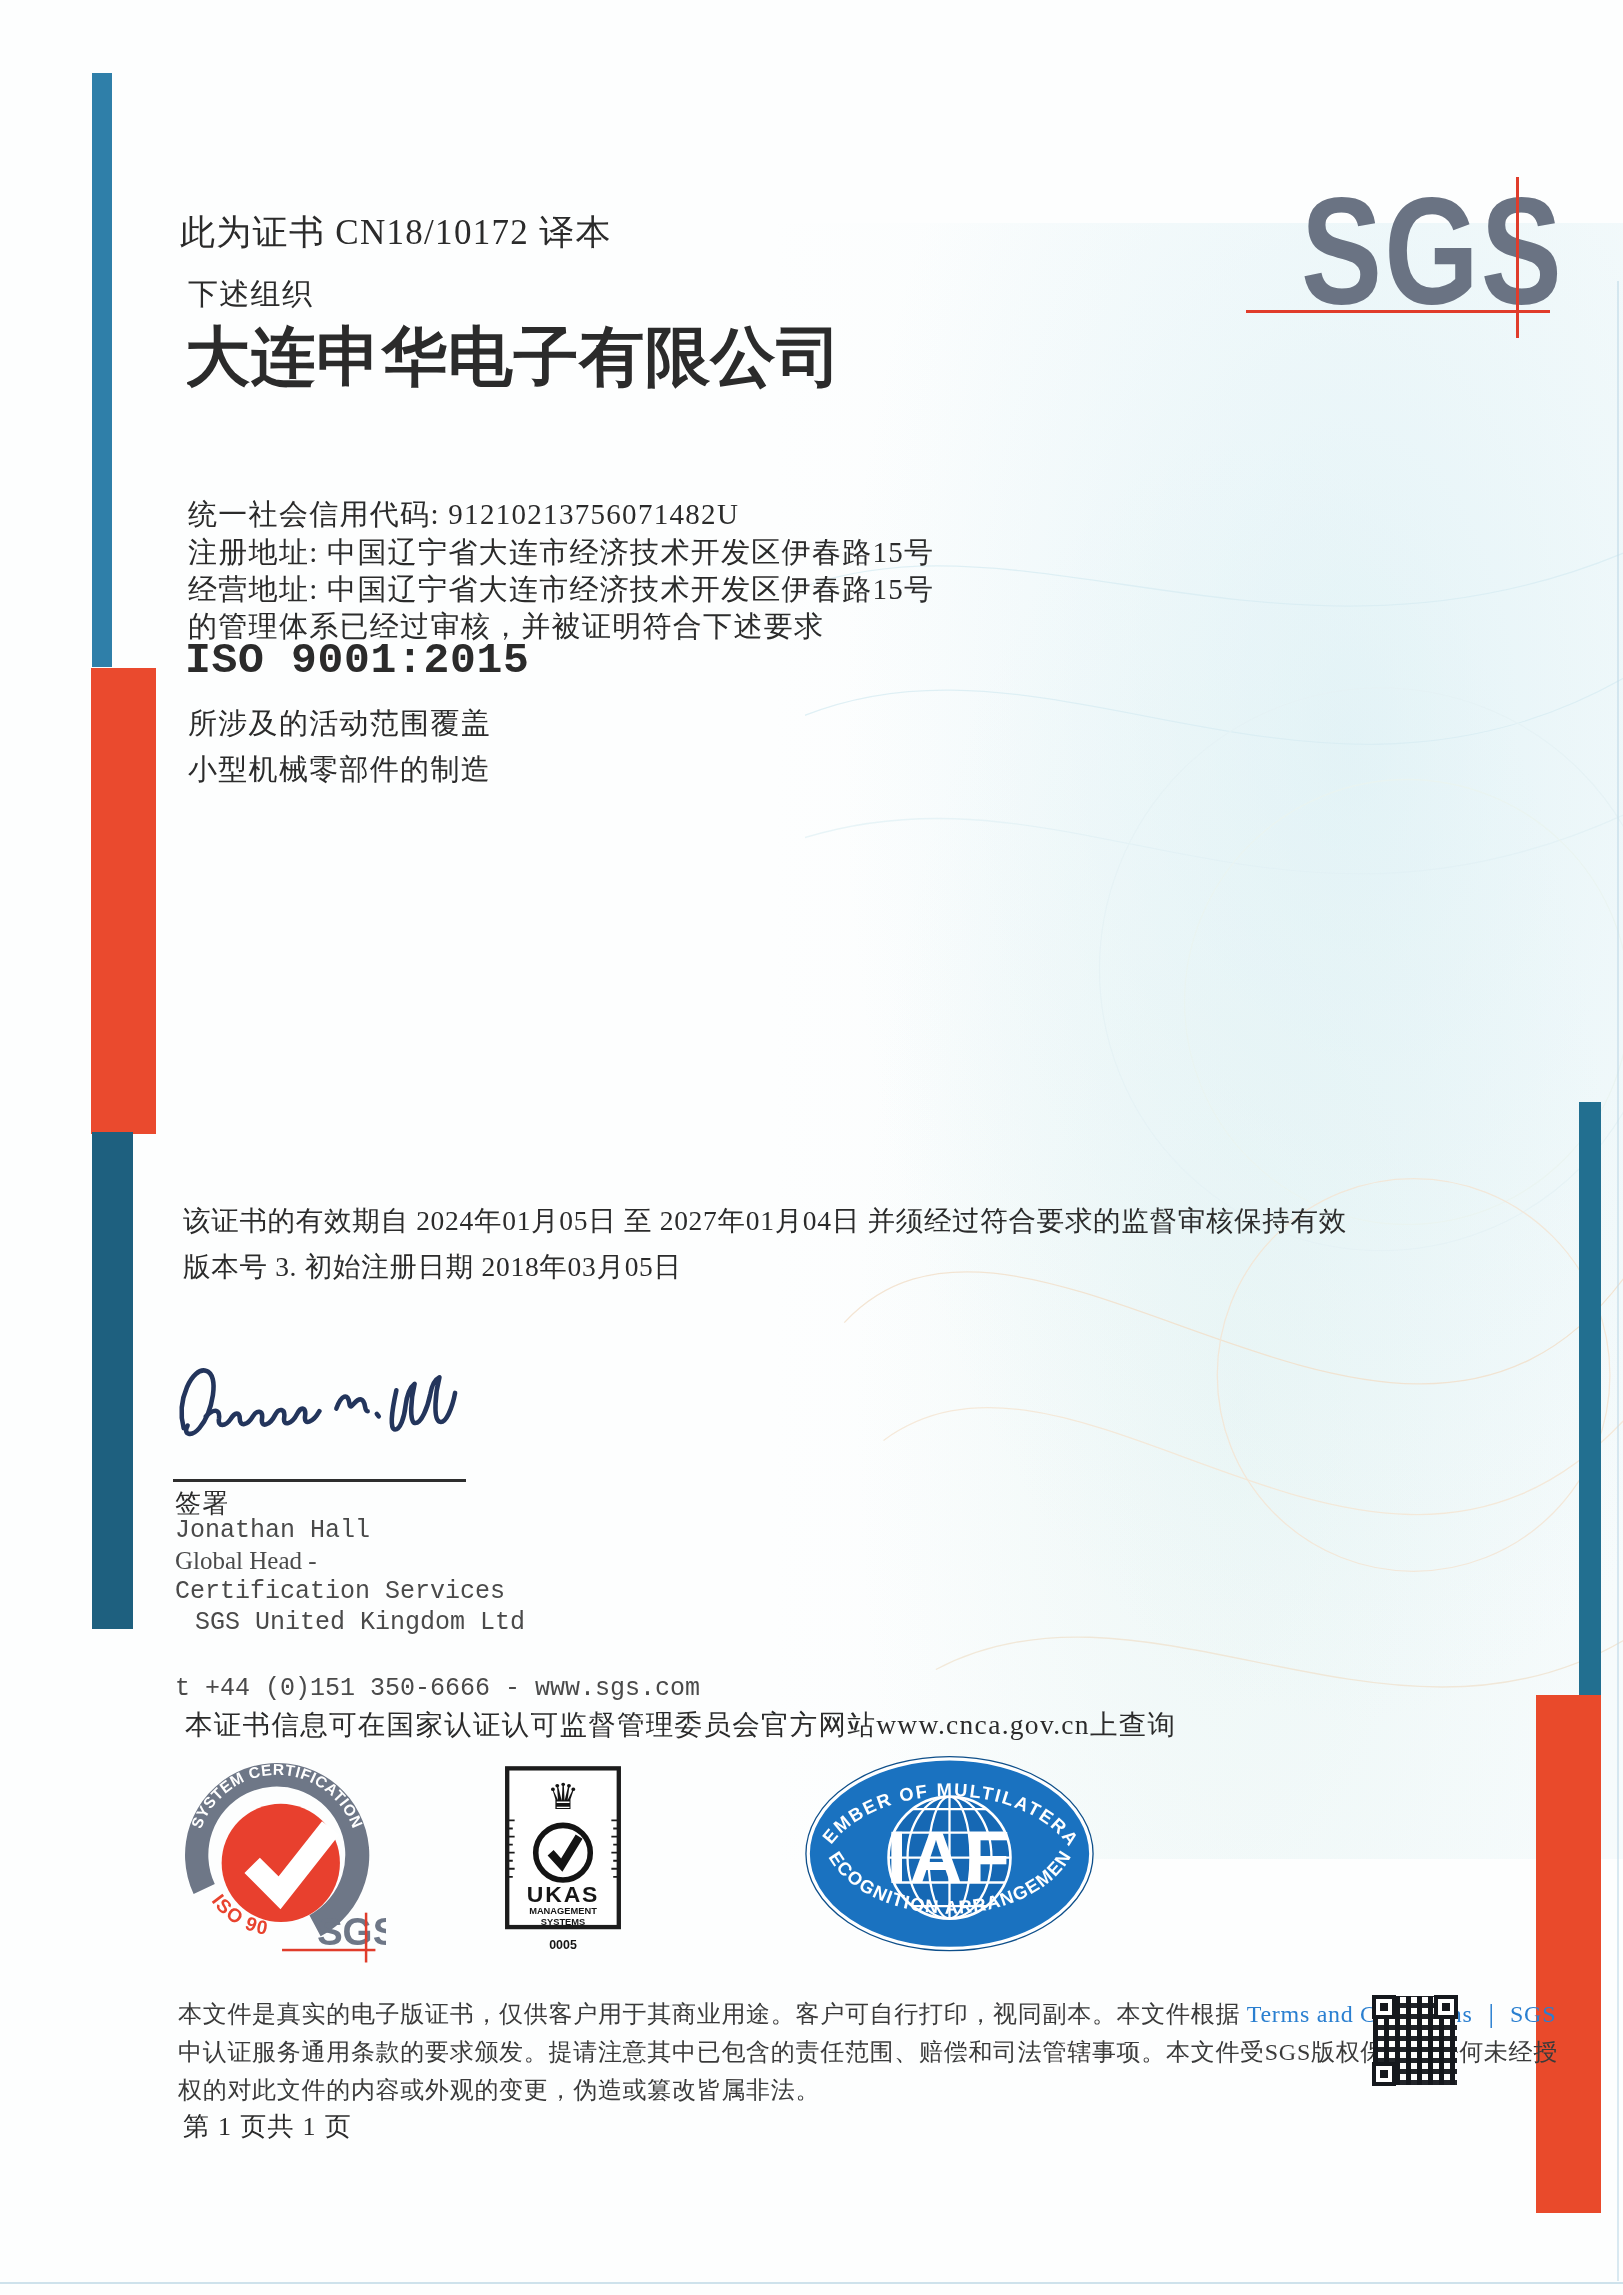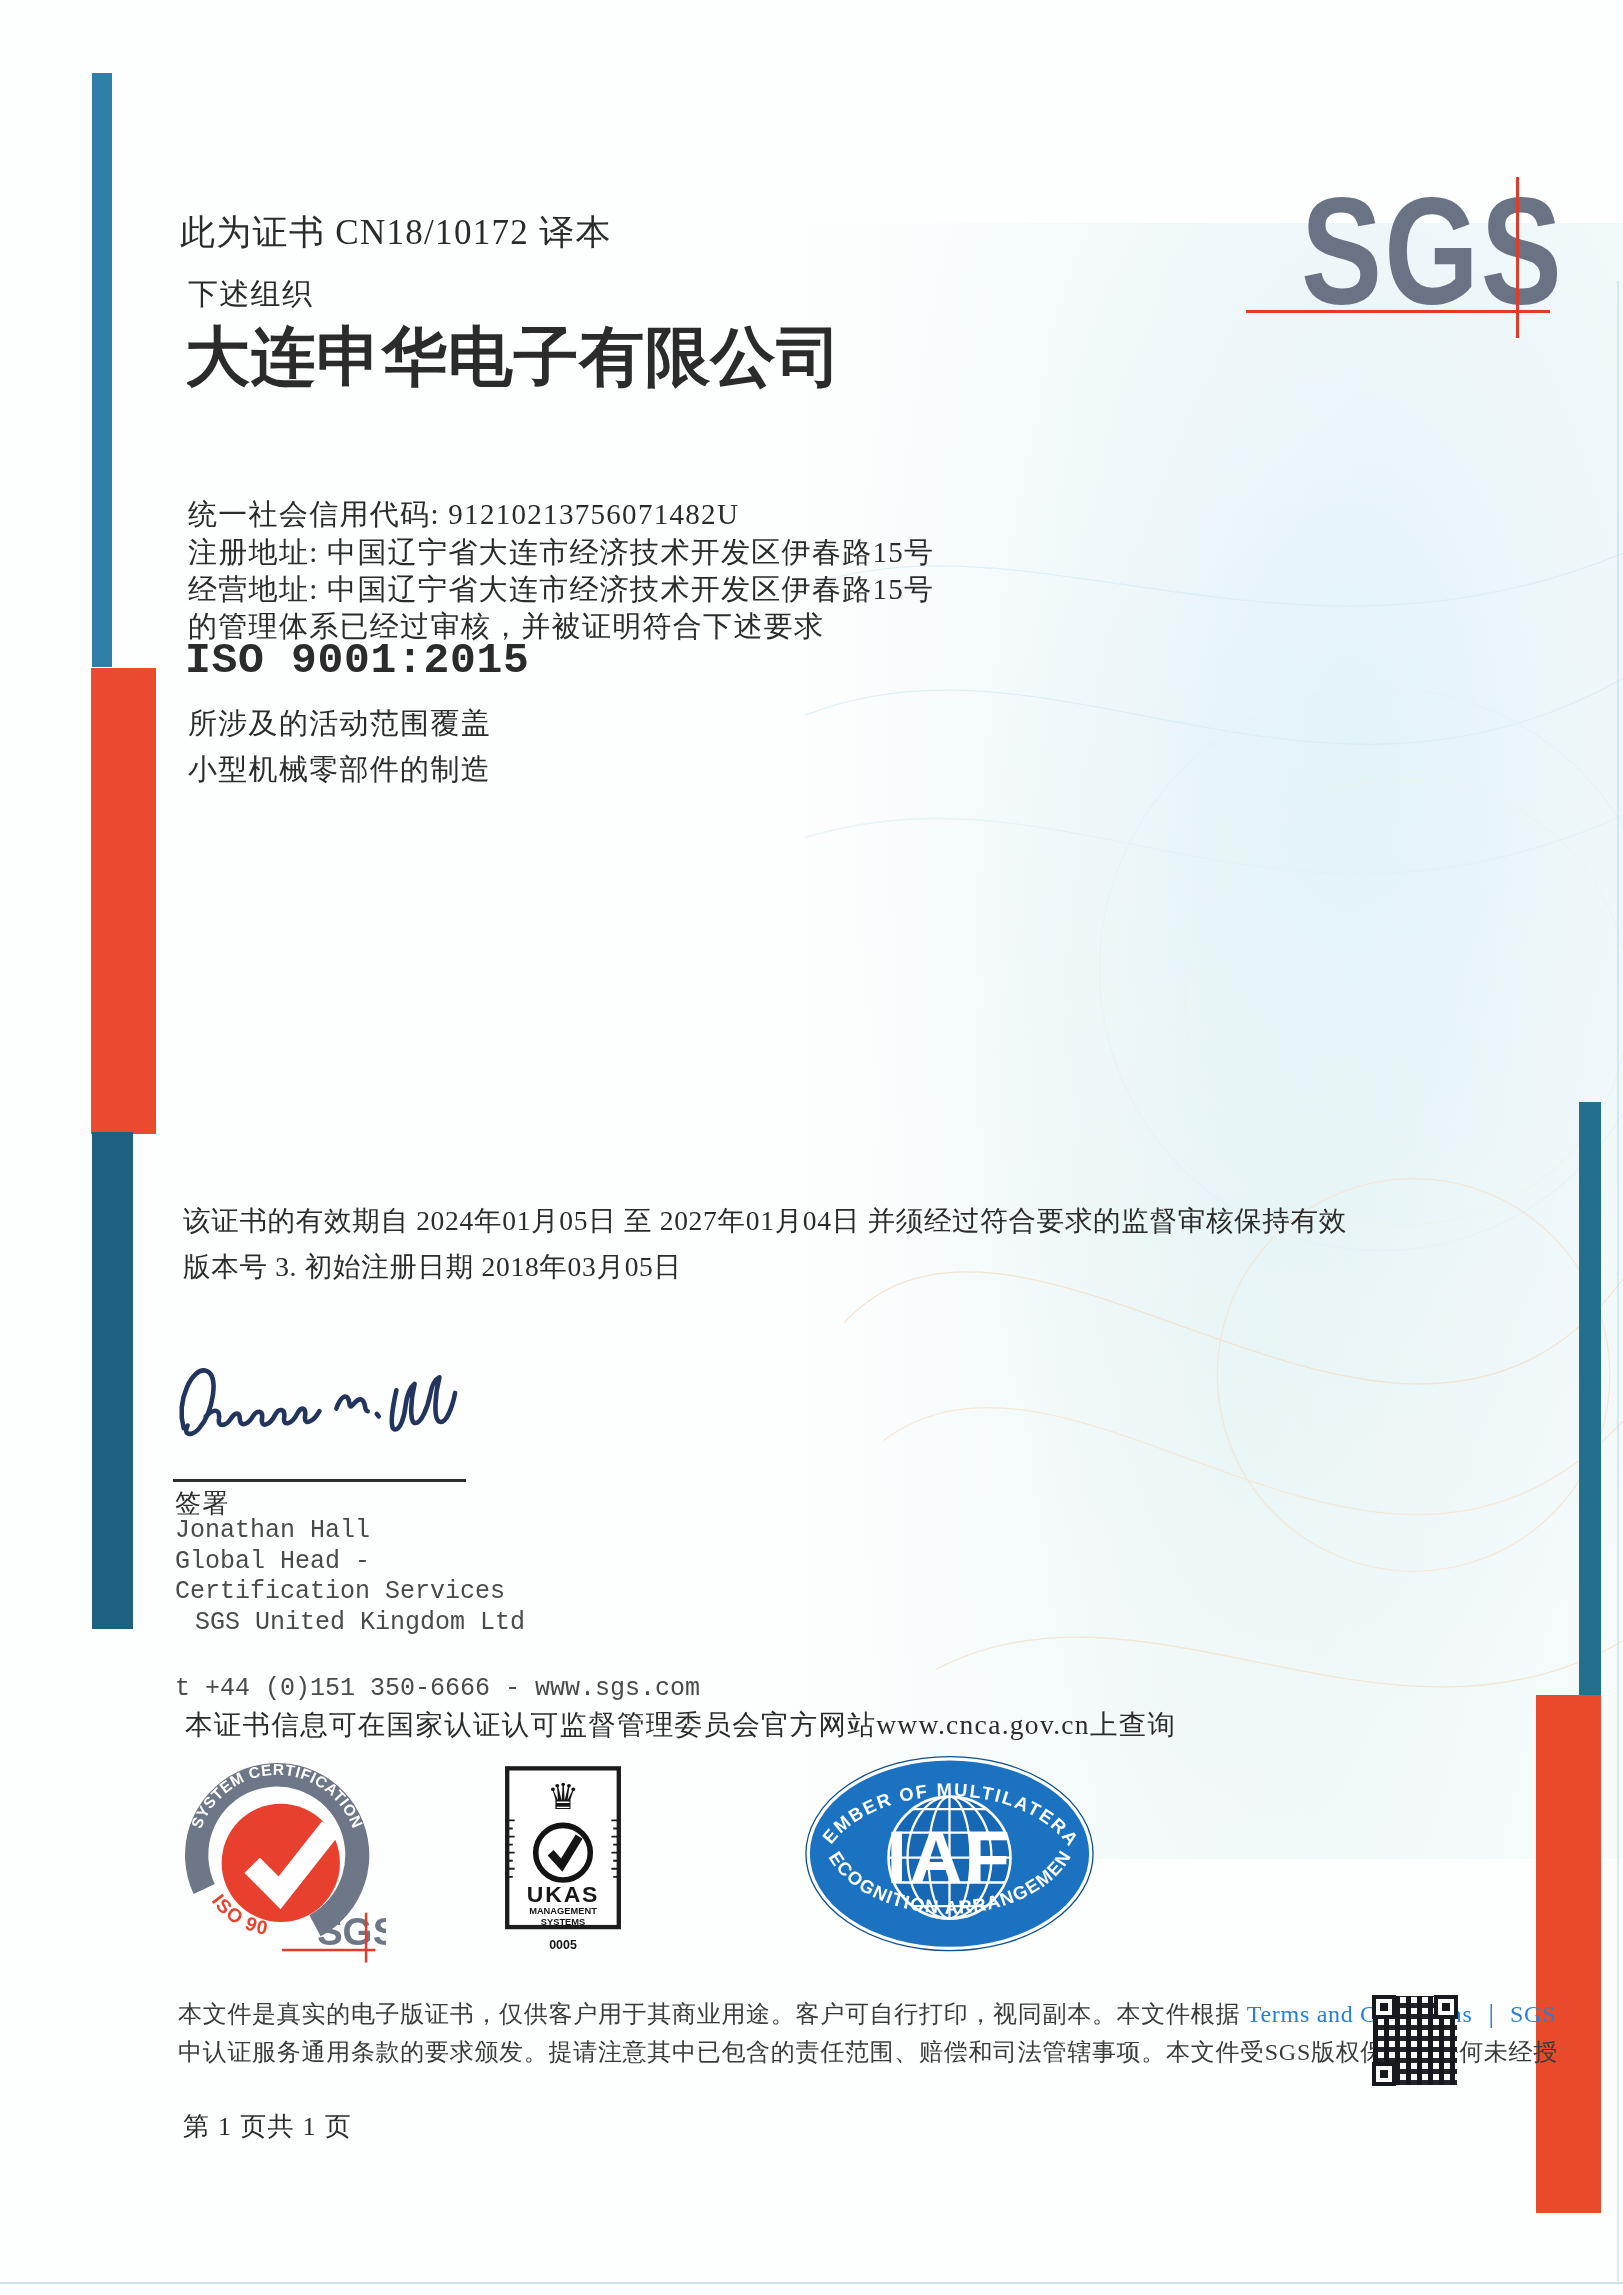--- a/index.html
+++ b/index.html
@@ -40,21 +40,21 @@
   #scope-intro{left:188px;top:704px;font-size:29px;text-align:center;}
   #scope-line{left:188px;top:750px;font-size:29px;}
   #validity-line{left:183px;top:1203px;font-size:27.5px;letter-spacing:0.7px;}
   #version-line{left:183px;top:1249px;font-size:27.5px;letter-spacing:0.7px;}
   
   #signature-svg{left:165px;top:1329px;}
   #sig-rule{left:173px;top:1479px;width:293px;height:2.6px;background:#2e2e2e;}
   #sig-label{left:175px;top:1486px;font-size:26px;}
   .latin{font-family:"Liberation Mono","DejaVu Sans Mono",monospace;white-space:nowrap;color:#4a4a4a;}
   #sig-name{left:175px;top:1516px;font-size:25px;}
-  #sig-title1{left:175px;top:1547px;font-size:25px;}
+  #sig-title1{left:175px;top:1547px;font-size:25px;font-family:Liberation Serif, serif;}
   #sig-title2{left:175px;top:1577px;font-size:25px;}
   #sig-company{left:175px;top:1608px;font-size:25px;margin-left:20px;}
   #sig-address{left:175px;top:1642px;font-size:25px;}
   #sig-phone{left:175px;top:1674px;font-size:25px;}
   #verify-line{left:185px;top:1707px;font-size:27.5px;}
   
   #sgs-badge{left:165px;top:1758px;}
   #ukas-logo{left:501px;top:1763px;}
   #iaf-logo{left:802px;top:1754px;}
   
@@ -205,20 +205,21 @@
     <text font-size="28" font-weight="700" fill="#ffffff" letter-spacing="2">
       <textPath href="#iaf-bot" startOffset="50%" text-anchor="middle">RECOGNITION ARRANGEMENT</textPath>
     </text>
     <text x="225" y="196" font-size="112" font-weight="700" text-anchor="middle" fill="#ffffff" letter-spacing="4">IAF</text>
   </svg>
 
   <div class="abs disc" id="disc-line1">
     <span>本文件是真实的电子版证书，仅供客户用于其商业用途。客户可自行打印，视同副本。本文件根据 </span><span class="link">Terms and Conditions ｜ SGS</span>
   </div>
   <div class="abs disc" id="disc-line2">中认证服务通用条款的要求颁发。提请注意其中已包含的责任范围、赔偿和司法管辖事项。本文件受SGS版权保护，任何未经授</div>
+  <div class="abs disc" id="disc-line3">权的对此文件的内容或外观的变更，伪造或篡改皆属非法。</div>
 
   <div class="abs zh" id="page-info">第 1 页共 1 页</div>
 
   <div class="abs qr">
     <div class="qf tl"></div>
     <div class="qf tr"></div>
     <div class="qf bl"></div>
   </div>
 
 </div>

